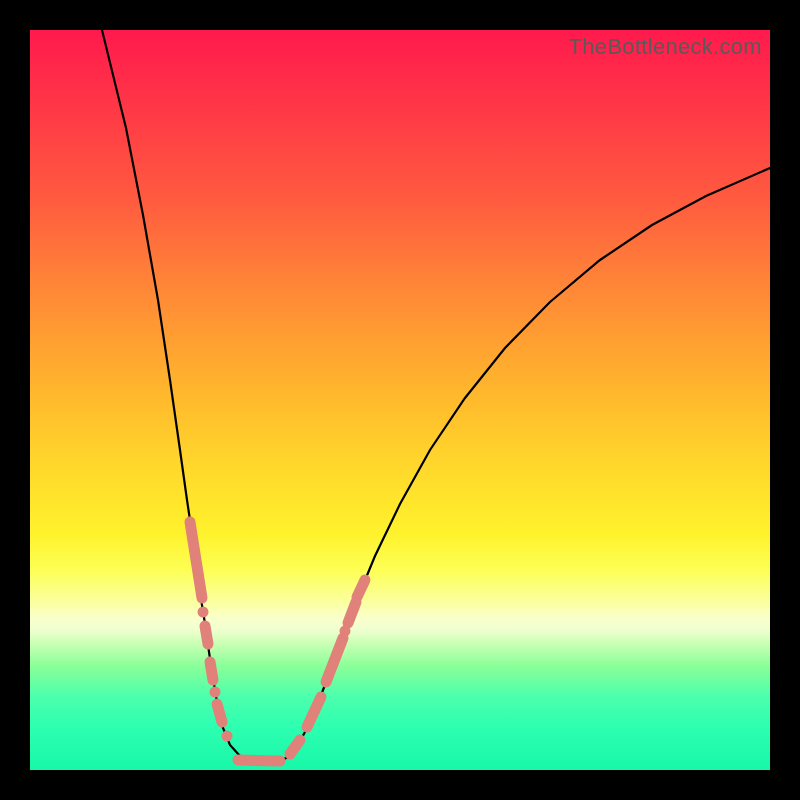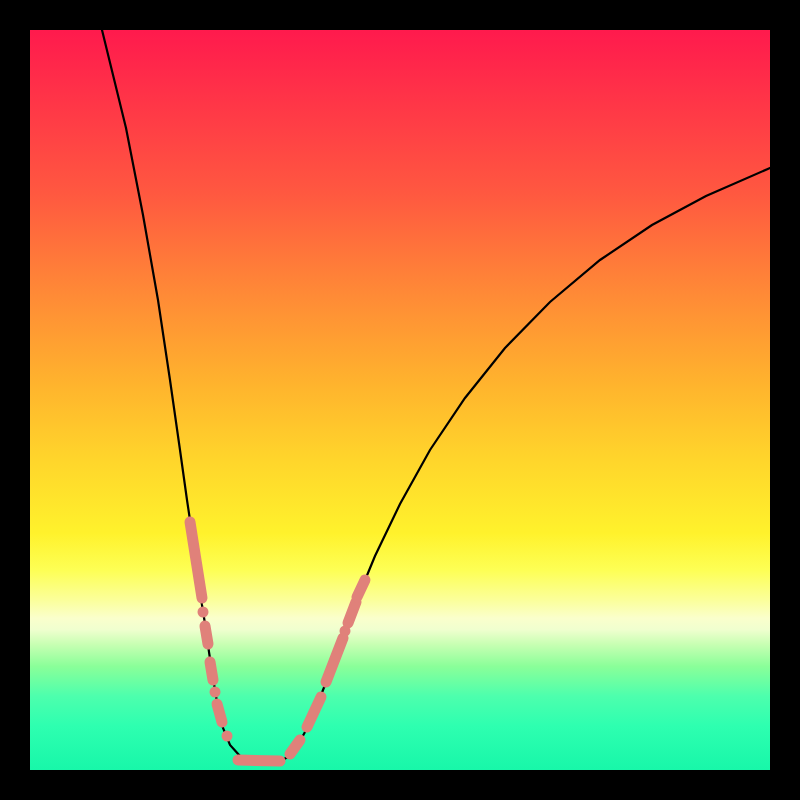--- a/index.html
+++ b/index.html
@@ -77,20 +77,21 @@
   }
   .dot {
     fill: #e0817a;
   }
 </style>
 </head>
 <body>
 
 <div class="frame">
   <div class="plot">
+    <div class="watermark">TheBottleneck.com</div>
     <svg class="curve" viewBox="0 0 740 740">
       <path id="left-path" class="line" d="M72 0 L96 98 L113 185 L128 270 L140 350 L150 420 L157 470 L163 510 L168 545 L172 575 L176 600 L179 622 L183 648 L188 678 L193 698 L200 715 L210 726 L222 731 L235 733"></path>
       <path id="right-path" class="line" d="M235 733 L248 732 L258 727 L266 718 L275 702 L285 680 L297 650 L310 614 L326 572 L345 526 L370 474 L400 420 L435 368 L475 318 L520 272 L570 230 L622 195 L676 166 L740 138"></path>
       <g id="segs">
           <line x1="160" y1="492" x2="172" y2="568" class="seg"></line>
           <line x1="175" y1="596" x2="178" y2="614" class="seg"></line>
           <line x1="180" y1="632" x2="183" y2="650" class="seg"></line>
           <line x1="187" y1="674" x2="192" y2="692" class="seg"></line>
           <line x1="260" y1="724" x2="270" y2="710" class="seg"></line>
           <line x1="277" y1="697" x2="291" y2="667" class="seg"></line>

